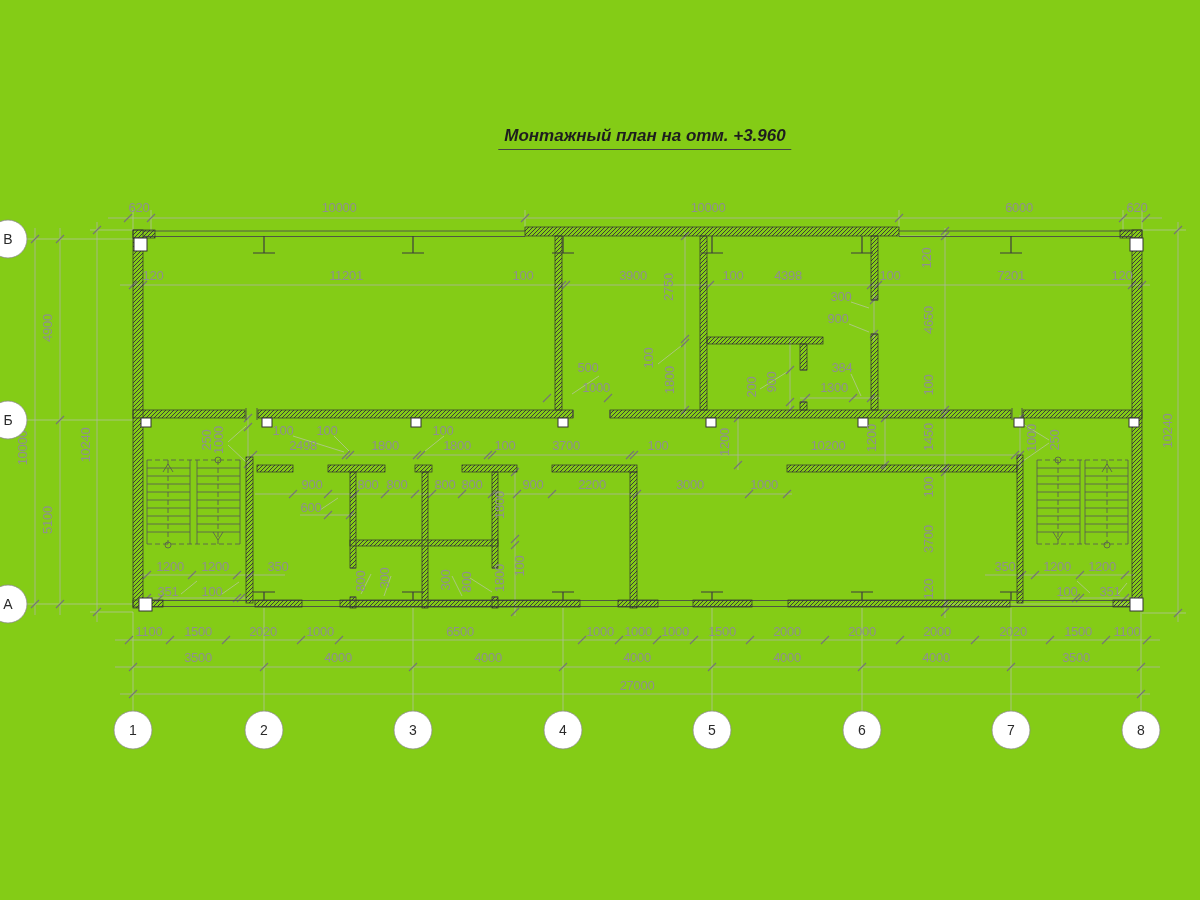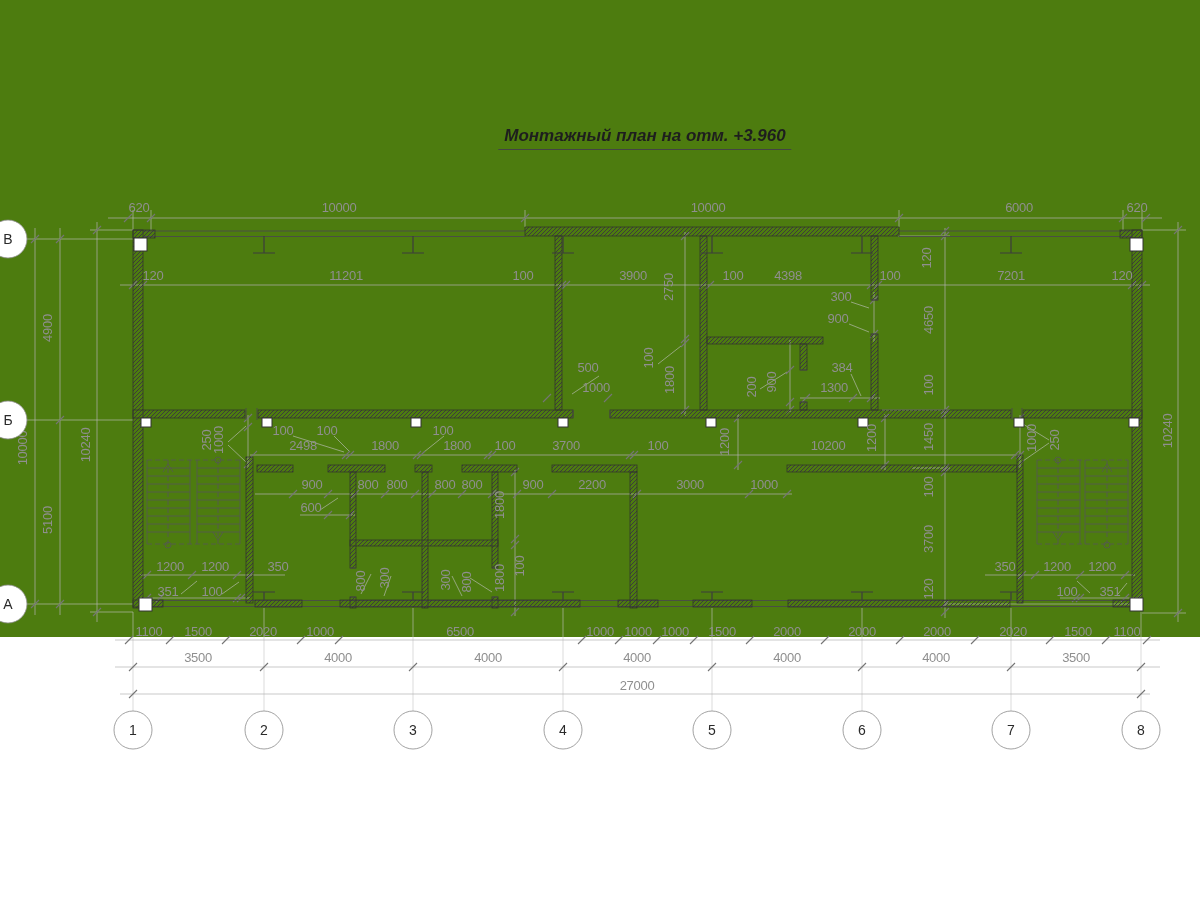--- a/index.html
+++ b/index.html
@@ -1,16 +1,16 @@
 <!DOCTYPE html>
 <html><head>
 <meta charset="utf-8">
 <style>
   html,body{margin:0;padding:0;background:#ffffff;width:1200px;height:900px;overflow:hidden;}
-  #sheet{position:relative;width:1200px;height:637px;background:#4d7c0f;font-family:"Liberation Sans",sans-serif;}
+  #sheet{position:relative;width:1200px;height:900px;background:#84cc16;font-family:"Liberation Sans",sans-serif;}
   #drawing-title{position:absolute;left:645px;top:126px;transform:translateX(-50%);
     font-family:"Liberation Sans",sans-serif;font-size:17px;font-style:italic;font-weight:bold;
     color:#1e1e1e;border-bottom:1.2px solid #444;padding:0 6px 3px 6px;white-space:nowrap;}
   svg{position:absolute;left:0;top:0;}
   svg text{font-family:"Liberation Sans",sans-serif;font-size:13px;fill:#8f8f8f;letter-spacing:-0.3px;}
   svg text.axis-label{font-size:14px;fill:#2a2a2a;letter-spacing:0;}
   .wall{fill:url(#hatch);stroke:#2f2f2f;stroke-width:0.7;}
   .sq{fill:#ffffff;stroke:#333333;stroke-width:1;}
   .dimline{stroke:#b3b3b3;stroke-width:0.7;fill:none;}
   .ext{stroke:#c4c4c4;stroke-width:0.6;fill:none;}

